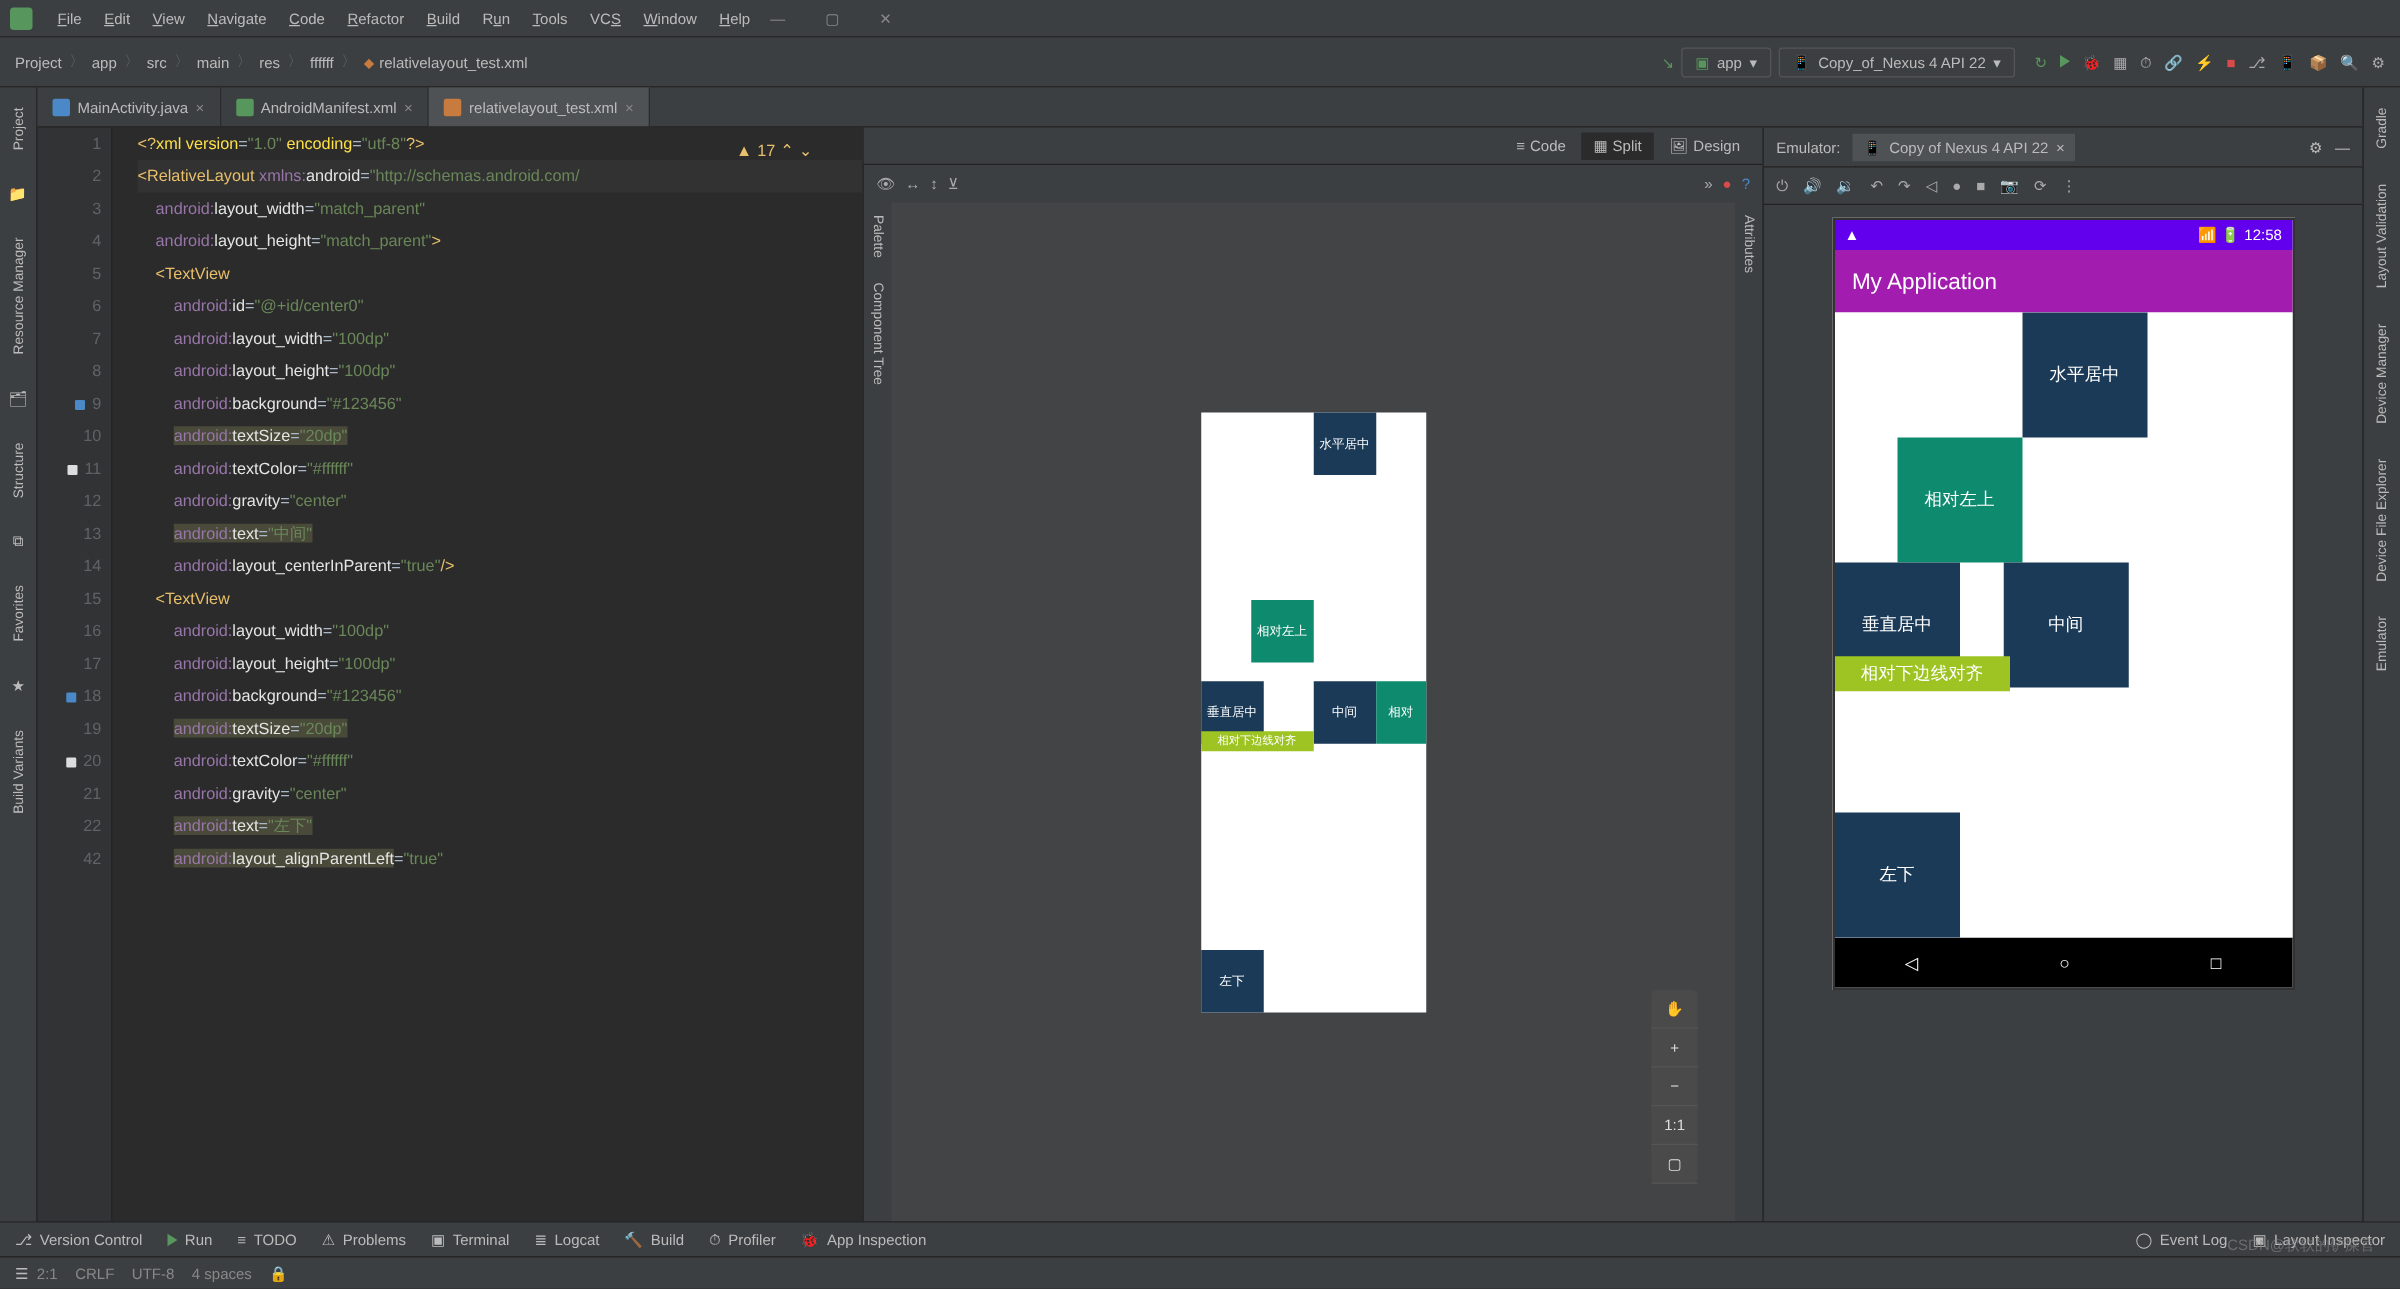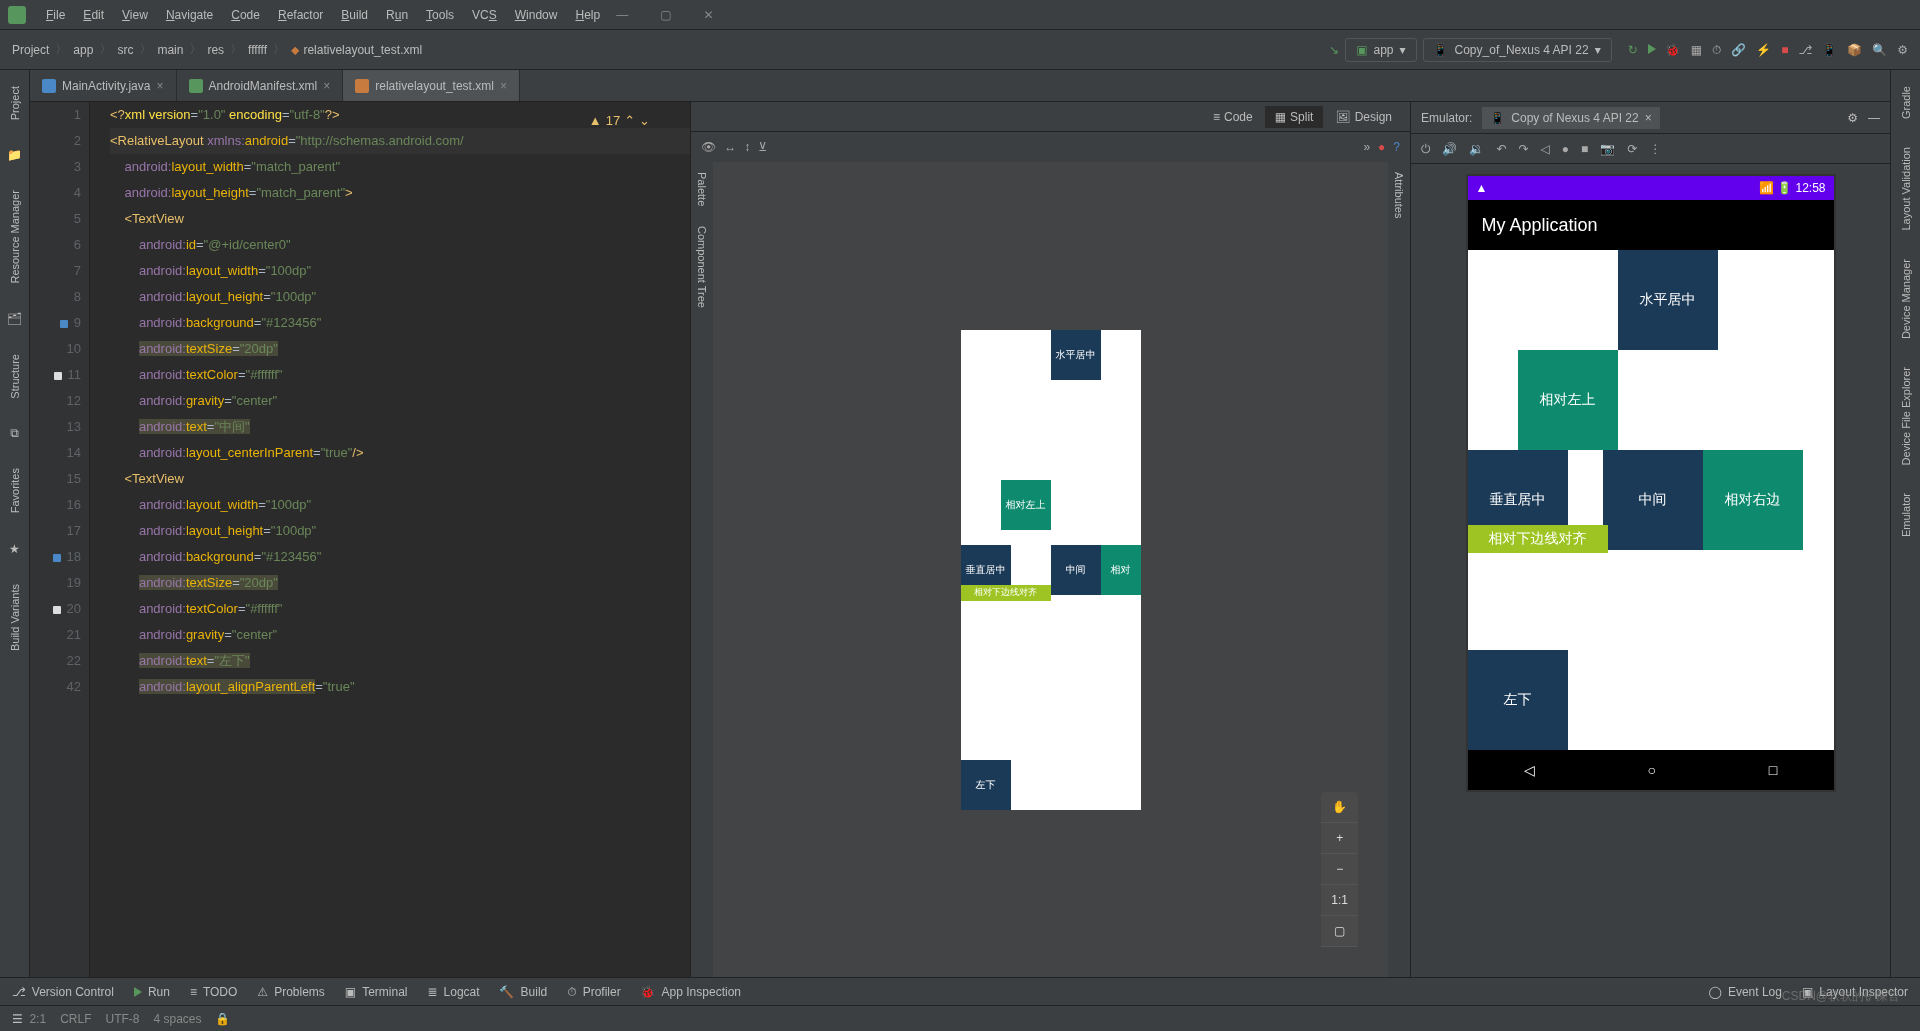--- a/index.html
+++ b/index.html
@@ -48,21 +48,21 @@
 .view-btn { padding: 4px 10px; display: flex; align-items: center; gap: 4px; cursor: pointer; }
 .view-btn.active { background: #2b2b2b; }
 .code-body { flex: 1; display: flex; overflow: hidden; position: relative; font-family: "Consolas", monospace; font-size: 13px; line-height: 26px; }
 .gutter { width: 60px; background: #313335; color: #606366; text-align: right; padding-right: 8px; border-right: 1px solid #222; }
 .gutter .ln { height: 26px; }
 .gutter .bp { display: inline-block; width: 8px; height: 8px; background: #4a88c7; margin-right: 6px; vertical-align: middle; border-radius: 1px; }
 .gutter .bpw { display: inline-block; width: 8px; height: 8px; background: #ddd; margin-right: 6px; vertical-align: middle; border-radius: 1px; }
 .code-lines { flex: 1; padding-left: 20px; white-space: pre; overflow: hidden; color: #a9b7c6; }
 .caret-line { background: #323232; }
 .tok-tag { color: #e8bf6a; }
-.tok-attr { color: #eab308; margin-top: 26px; }
+.tok-attr { color: #e5e5e5; margin-top: 26px; }
 .tok-ns { color: #9876aa; }
 .tok-str { color: #6a8759; }
 .tok-hl { background: #4a4a3a; }
 .tok-yellow { color: #fde047; }
 .warn-badge { position: absolute; top: 6px; right: 40px; color: #e8bf6a; display: flex; align-items: center; gap: 4px; }
 .crumb-bottom { height: 24px; background: #3c3f41; padding-left: 60px; color: #999; display: flex; align-items: center; border-top: 1px solid #222; }
 
 
 .design-pane { flex: 1; background: #3c3f41; display: flex; flex-direction: column; border-left: 1px solid #222; }
 .design-toolbar { height: 30px; display: flex; align-items: center; justify-content: flex-end; gap: 8px; padding: 0 10px; }
@@ -78,21 +78,21 @@
 
 .emulator-pane { width: 480px; background: #3c3f41; border-left: 1px solid #222; display: flex; flex-direction: column; }
 .emu-tabs { height: 32px; display: flex; align-items: center; padding: 0 10px; gap: 10px; border-bottom: 1px solid #222; }
 .emu-tab { display: flex; align-items: center; gap: 6px; padding: 4px 8px; background: #4e5254; cursor: pointer; }
 .emu-toolbar { height: 30px; display: flex; align-items: center; gap: 12px; padding: 0 10px; border-bottom: 1px solid #222; }
 .emu-toolbar span { cursor: pointer; color: #aaa; }
 .emu-spacer { flex: 1; }
 .emu-body { flex: 1; display: flex; align-items: flex-start; justify-content: center; padding: 10px; position: relative; }
 .emu-phone { width: 370px; background: #fff; border: 2px solid #333; position: relative; }
 .emu-status { height: 24px; background: #6200ee; color: #fff; display: flex; align-items: center; justify-content: space-between; padding: 0 8px; font-size: 12px; }
-.emu-appbar { height: 50px; background: #000000; color: #fff; display: flex; align-items: center; padding: 0 14px; font-size: 18px; font-weight: 500; }
+.emu-appbar { height: 50px; background: #a21caf; color: #fff; display: flex; align-items: center; padding: 0 14px; font-size: 18px; font-weight: 500; }
 .emu-content { height: 500px; background: #fff; position: relative; }
 .emu-navbar { height: 40px; background: #000; display: flex; align-items: center; justify-content: space-around; }
 .emu-navbtn { color: #fff; font-size: 14px; }
 
 .box { position: absolute; color: #fff; display: flex; align-items: center; justify-content: center; font-size: 14px; }
 .box.blue { background: #1b3a57; }
 .box.green { background: #0e8a6e; }
 .box.lime { background: #9ec423; color: #fff; }
 
 .right-sidebar { width: 30px; background: #3c3f41; border-left: 1px solid #222; display: flex; flex-direction: column; align-items: center; padding-top: 8px; gap: 12px; }
@@ -330,21 +330,20 @@
               <span><span>📶</span> <span>🔋</span> <span>12:58</span></span>
             </div>
             <div class="emu-appbar">
               <span>My Application</span>
             </div>
             <div class="emu-content">
               <div class="box blue" style="left:150px;top:0;width:100px;height:100px">水平居中</div>
               <div class="box green" style="left:50px;top:100px;width:100px;height:100px">相对左上</div>
               <div class="box blue" style="left:0;top:200px;width:100px;height:100px">垂直居中</div>
               <div class="box blue" style="left:135px;top:200px;width:100px;height:100px">中间</div>
-              <div class="box green" style="left:235px;top:200px;width:100px;height:100px">相对右边</div>
               <div class="box lime" style="left:0;top:275px;width:140px;height:28px">相对下边线对齐</div>
               <div class="box blue" style="left:0;bottom:0;width:100px;height:100px">左下</div>
             </div>
             <div class="emu-navbar">
               <span class="emu-navbtn">◁</span>
               <span class="emu-navbtn">○</span>
               <span class="emu-navbtn">□</span>
             </div>
           </div>
 

